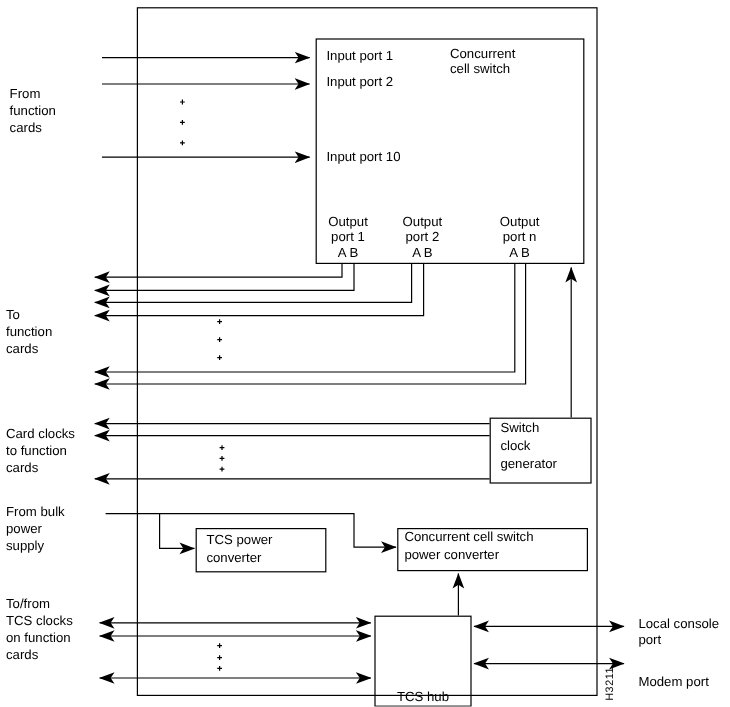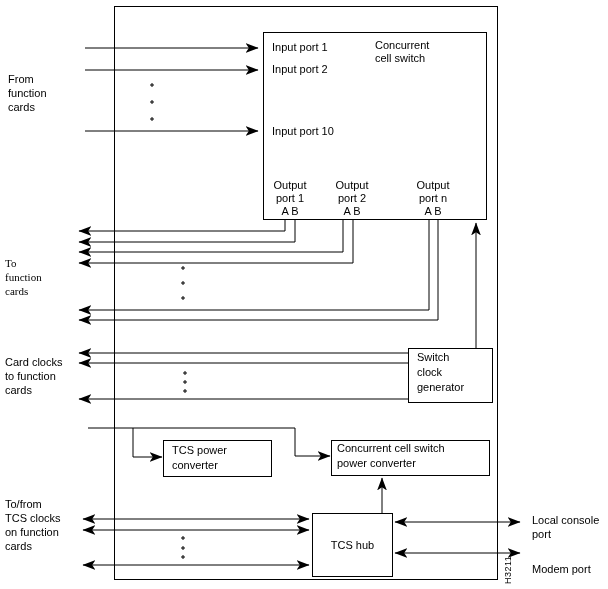--- a/index.html
+++ b/index.html
@@ -77,21 +77,21 @@
         <path d="M181,538h4M183,536v4 M181,548h4M183,546v4 M181,557h4M183,555v4"></path>
       </g>
     </g>
   </svg>
 
   <div class="box" style="left:114px;top:6px;width:384px;height:574px;"></div>
   <div class="box" style="left:263px;top:32px;width:224px;height:188px;"></div>
   <div class="box" style="left:408px;top:348px;width:85px;height:55px;"></div>
   <div class="box" style="left:163px;top:440px;width:109px;height:37px;"></div>
   <div class="box" style="left:331px;top:440px;width:159px;height:36px;"></div>
-  <div class="box" id="hub-box" style="left:312px;top:513px;width:81px;height:64px;">
+  <div class="box" id="hub-box" style="left:312px;top:513px;width:81px;height:76px;align-items:flex-end;">
     <span class="lbl" id="hub-label">TCS hub</span>
   </div>
 
   <div class="lbl lh13" style="left:375px;top:39px;">Concurrent
 cell switch</div>
   <div class="lbl lh13" style="left:272px;top:41px;">Input port 1</div>
   <div class="lbl lh13" style="left:272px;top:63px;">Input port 2</div>
   <div class="lbl lh13" style="left:272px;top:125px;">Input port 10</div>
   <div class="lbl lh13 ctr outlbl" style="left:255px;top:179px;">Output
 port 1
@@ -107,26 +107,29 @@
 converter</div>
   <div class="lbl lh15" style="left:417px;top:350px;">Switch
 clock
 generator</div>
   <div class="lbl lh15" style="left:337px;top:441px;">Concurrent cell switch
 power converter</div>
 
   <div class="lbl" style="left:8px;top:72px;">From
 function
 cards</div>
-  <div class="lbl" style="left:5px;top:256px;font-family:Liberation Serif, serif;">To
+  <div class="lbl" style="left:5px;top:256px;">To
 function
 cards</div>
   <div class="lbl" style="left:5px;top:355px;">Card clocks
 to function
 cards</div>
+  <div class="lbl" style="left:5px;top:420px;">From bulk
+power
+supply</div>
   <div class="lbl" style="left:5px;top:497px;">To/from
 TCS clocks
 on function
 cards</div>
 
   <div class="lbl" style="left:532px;top:513px;">Local console
 port</div>
   <div class="lbl" style="left:532px;top:562px;">Modem port</div>
 
   <div id="fig-id">H3211</div>

